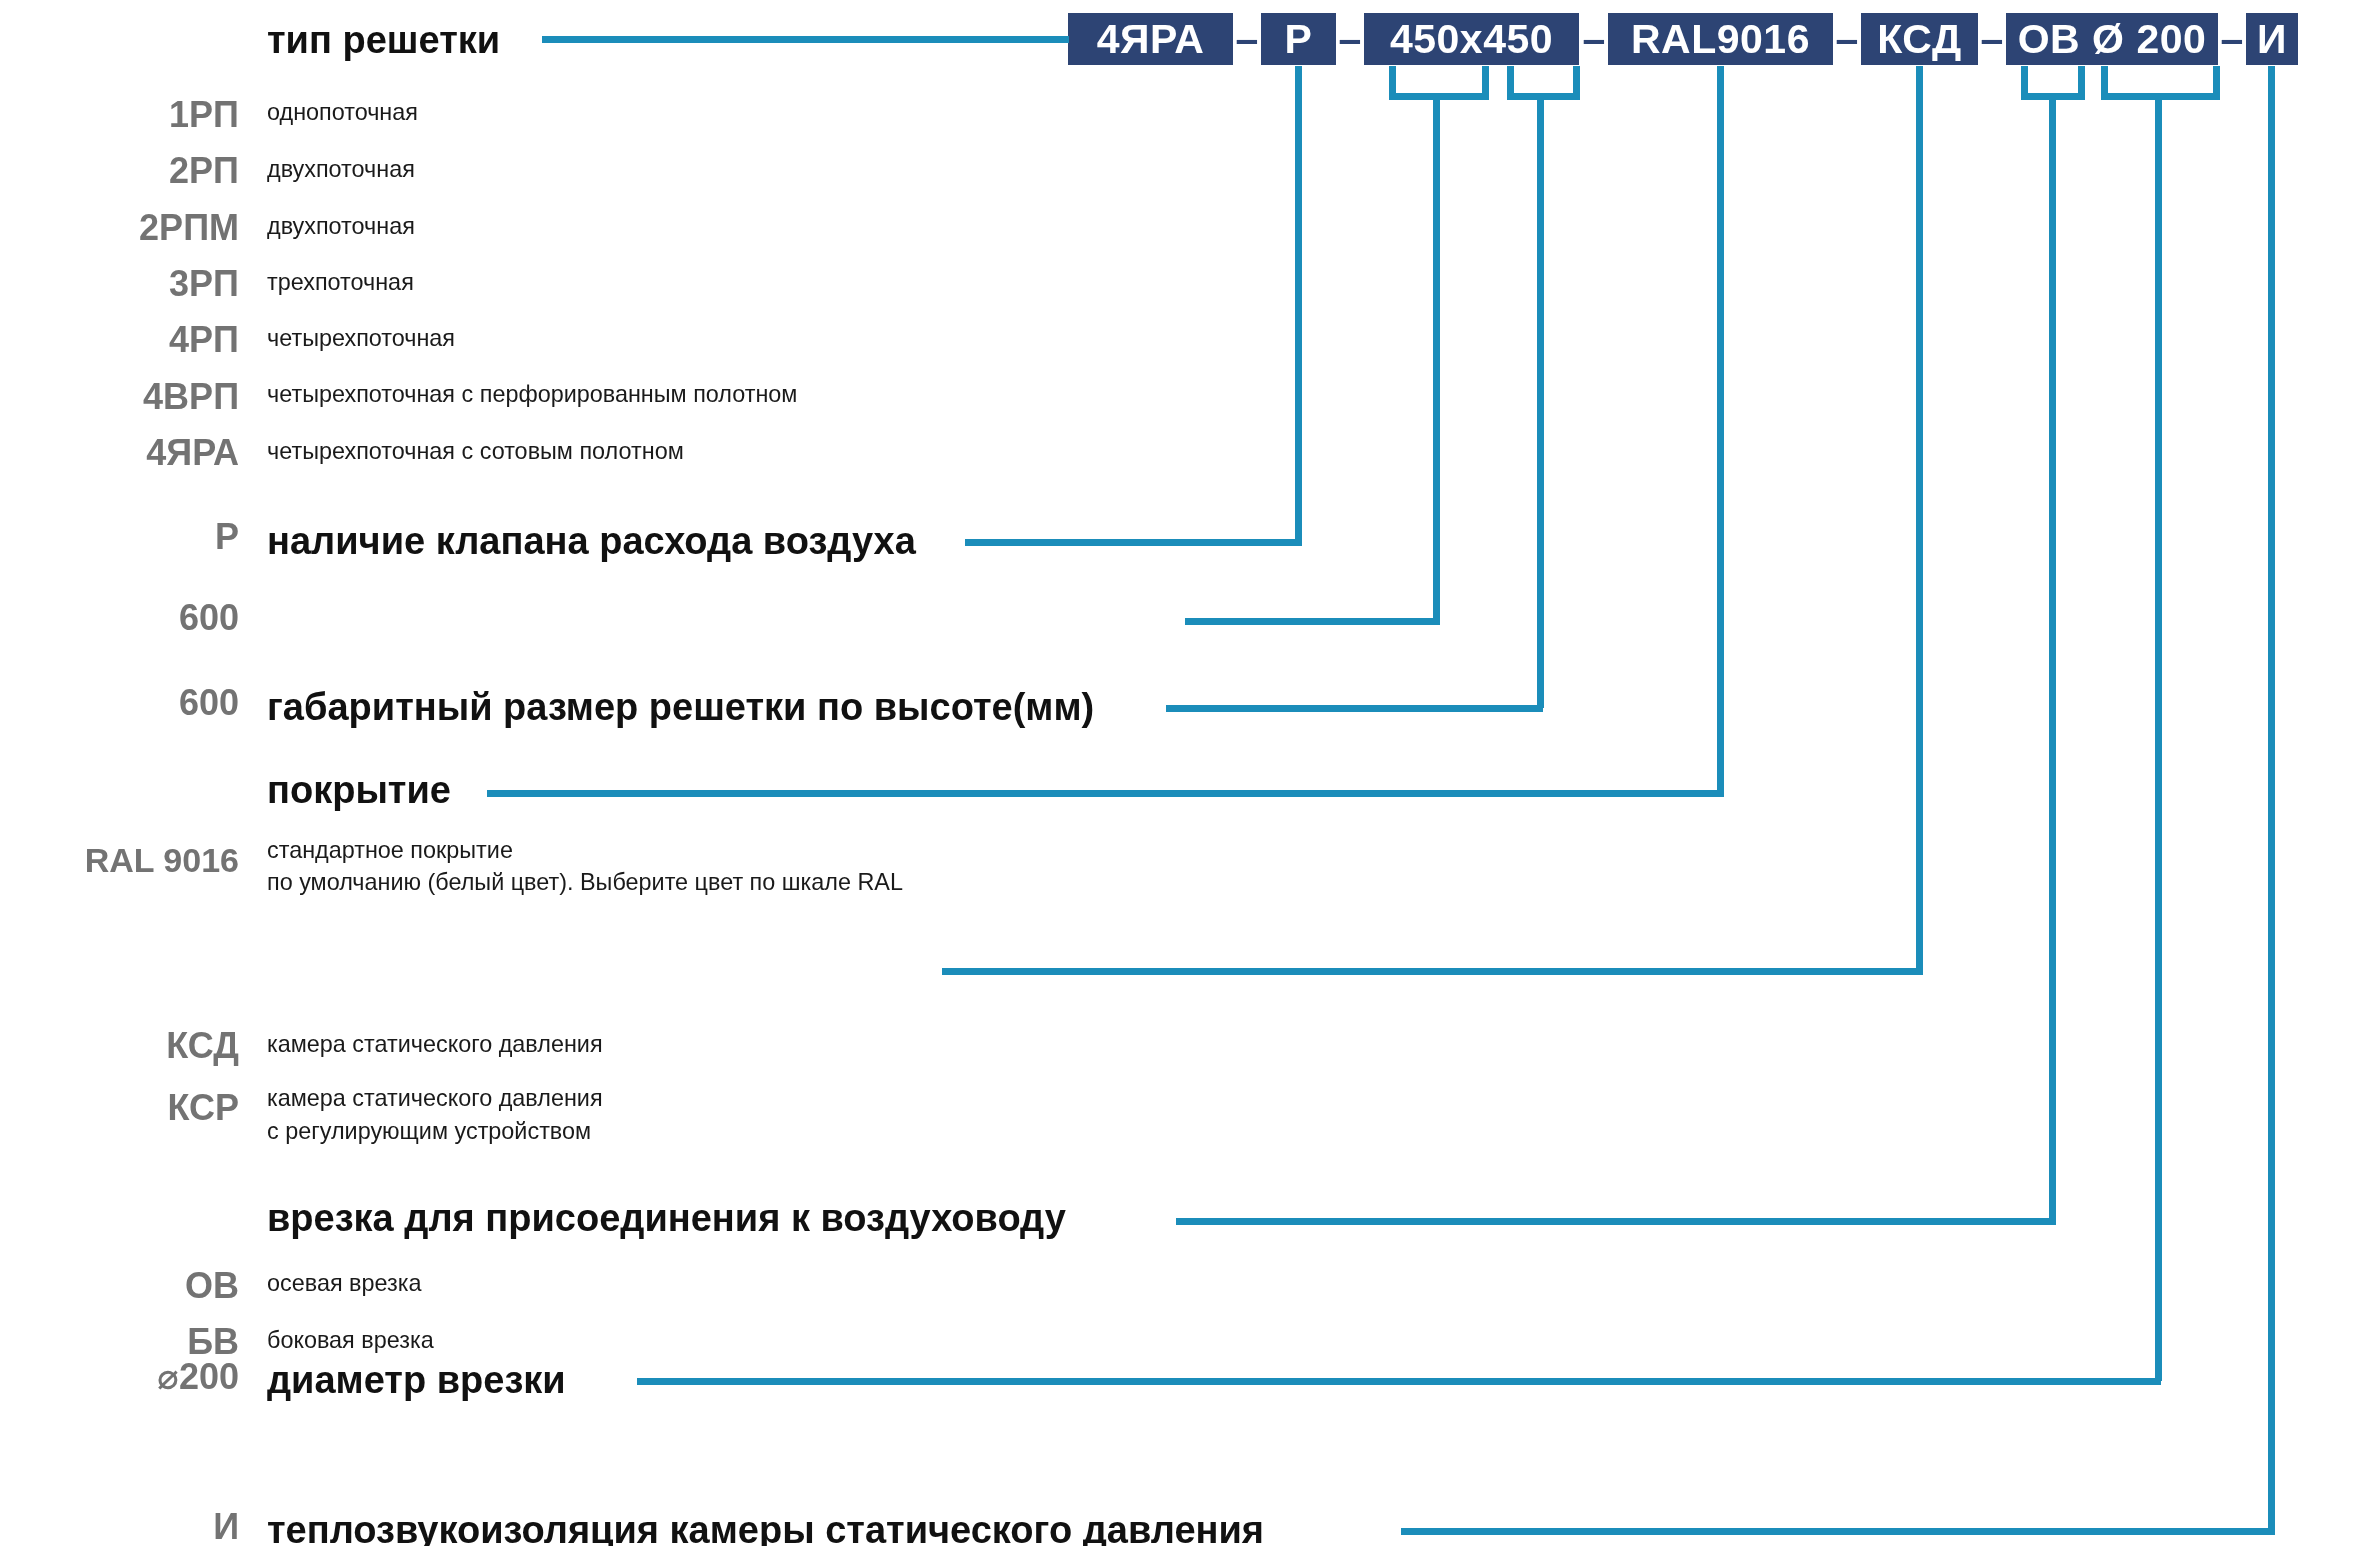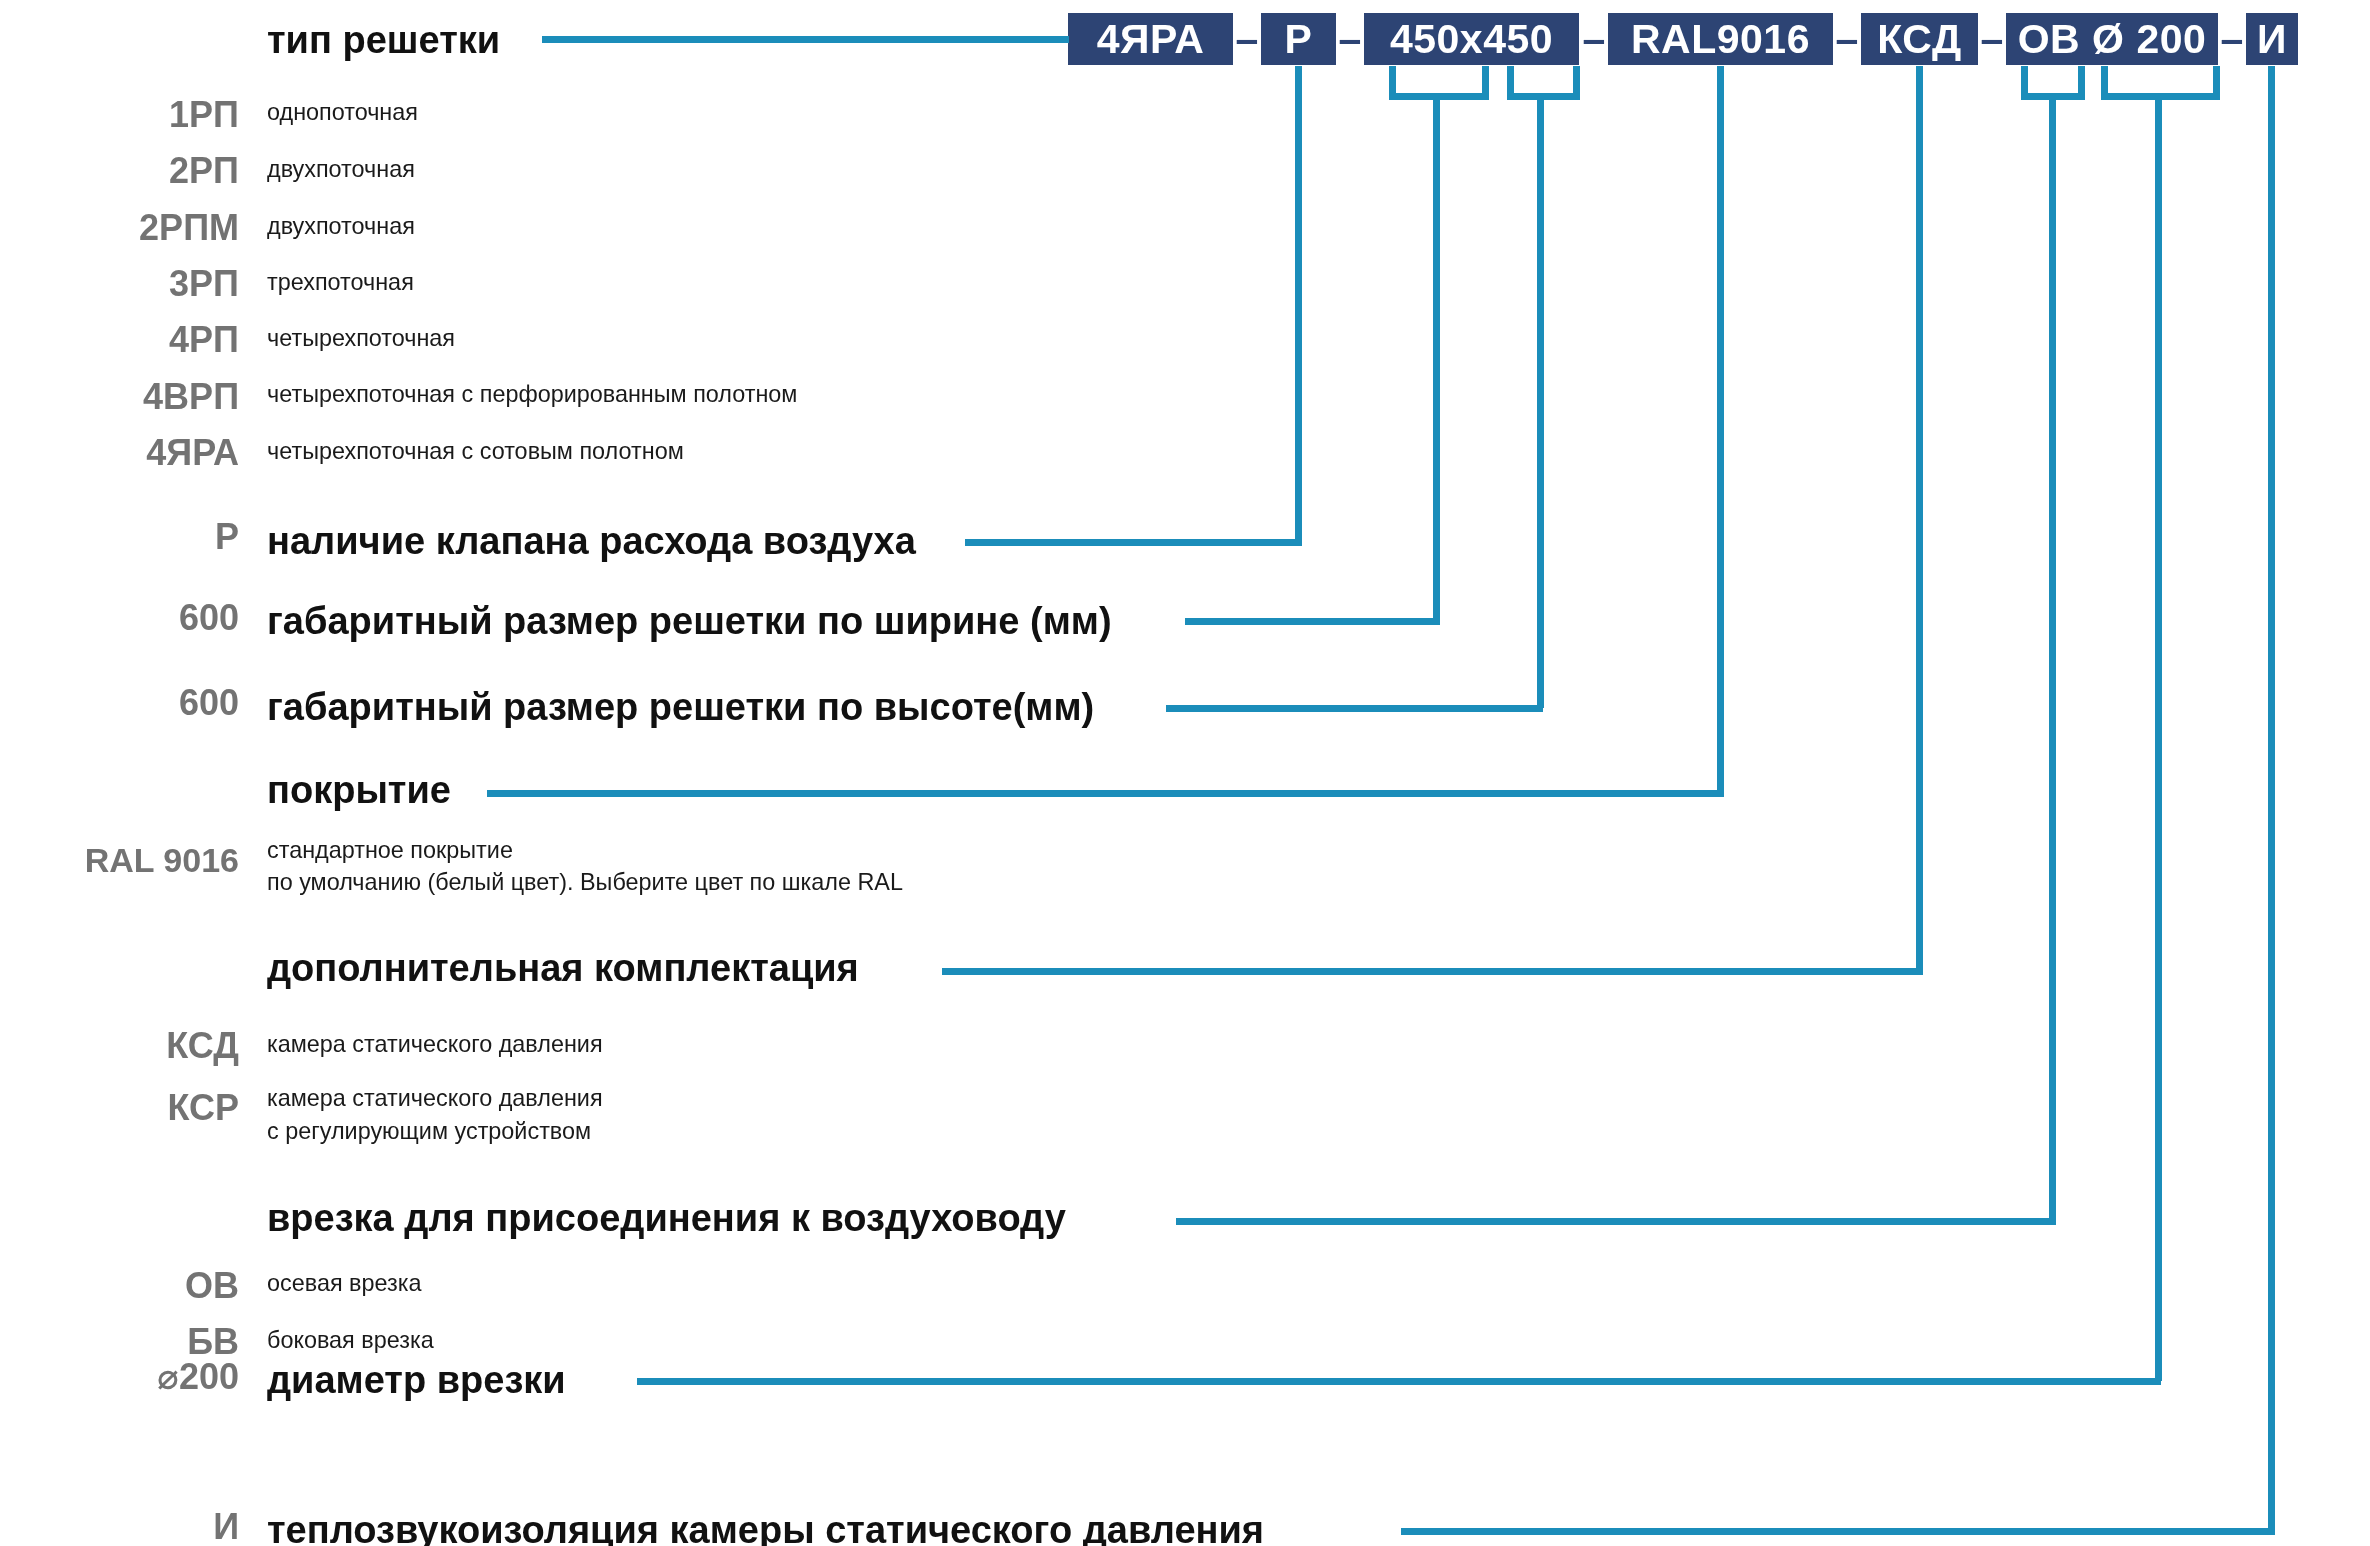--- a/index.html
+++ b/index.html
@@ -141,32 +141,30 @@
   <div class="code-label lbl-big" style="left:0px;top:379px;width:239px;">4ВРП</div>
   <div class="desc desc-small" style="left:267px;top:381px;">четырехпоточная с перфорированным полотном</div>
 
   <div class="code-label lbl-big" style="left:0px;top:435px;width:239px;">4ЯРА</div>
   <div class="desc desc-small" style="left:267px;top:438px;">четырехпоточная с сотовым полотном</div>
 
   <div class="code-label lbl-big" style="left:0px;top:519px;width:239px;">Р</div>
   <div class="section-title" style="left:267px;top:522px;">наличие клапана расхода воздуха</div>
 
   <div class="code-label lbl-big" style="left:0px;top:600px;width:239px;">600</div>
-  <div class="section-title" style="left:267px;top:602px;">габаритный размер решетки по ширине (мм)</div>
 
   <div class="code-label lbl-big" style="left:0px;top:685px;width:239px;">600</div>
   <div class="section-title" style="left:267px;top:688px;">габаритный размер решетки по высоте(мм)</div>
 
   <div class="section-title" style="left:267px;top:771px;">покрытие</div>
 
   <div class="code-label lbl-mid" style="left:0px;top:843px;width:239px;">RAL 9016</div>
   <div class="desc desc-small" style="left:267px;top:837px;">стандартное покрытие</div>
   <div class="desc desc-small" style="left:267px;top:869px;">по умолчанию (белый цвет). Выберите цвет по шкале RAL</div>
 
-  <div class="section-title" style="left:267px;top:949px;">дополнительная комплектация</div>
 
   <div class="code-label lbl-big" style="left:0px;top:1028px;width:239px;">КСД</div>
   <div class="desc desc-small" style="left:267px;top:1031px;">камера статического давления</div>
 
   <div class="code-label lbl-big" style="left:0px;top:1090px;width:239px;">КСР</div>
   <div class="desc desc-small" style="left:267px;top:1085px;">камера статического давления</div>
   <div class="desc desc-small" style="left:267px;top:1118px;">с регулирующим устройством</div>
 
   <div class="section-title" style="left:267px;top:1199px;">врезка для присоединения к воздуховоду</div>
 

